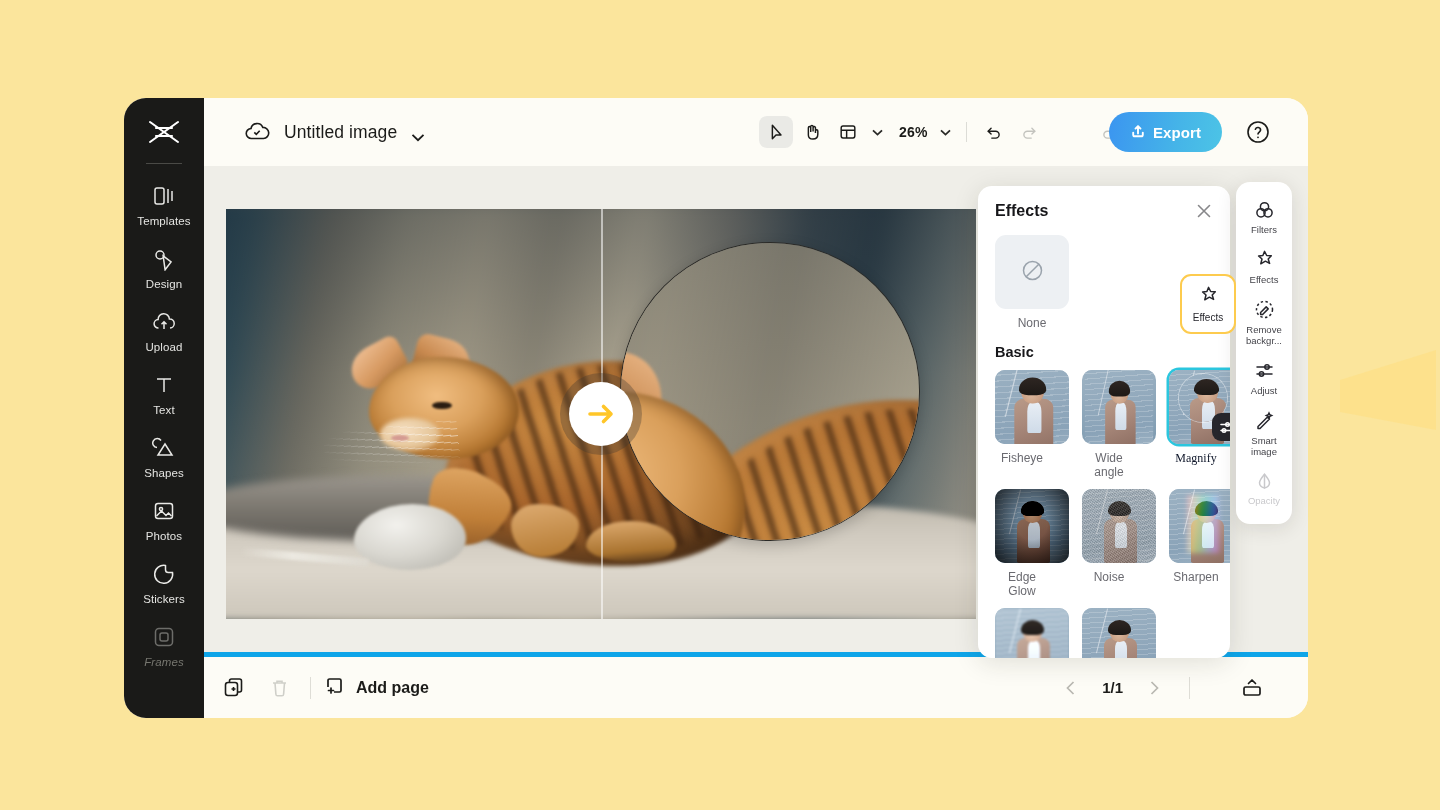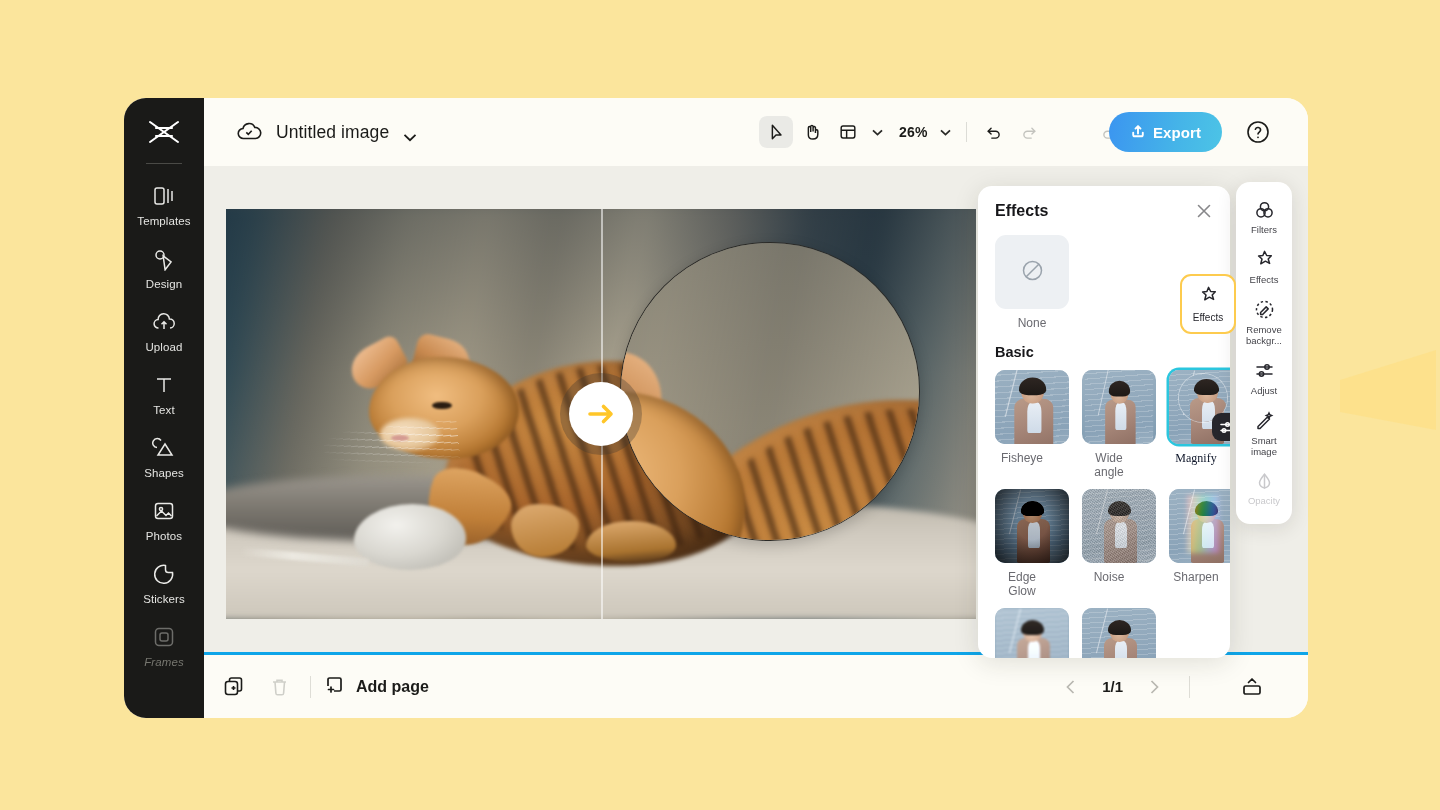--- a/index.html
+++ b/index.html
@@ -46,20 +46,21 @@
   .sb-item.dim .sb-label { color: #76766f; font-style: italic; }
 
   
   .header {
     position: absolute; left: 80px; top: 0;
     width: 1104px; height: 68px;
     background: #FDFCF6;
     border-radius: 0 22px 0 0;
     display: flex; align-items: center;
     z-index: 5;
+    padding-left: 8px;
   }
   .doc-title { display: flex; align-items: center; margin-left: 32px; cursor: pointer; }
   .cloud-ic { width: 26px; height: 26px; margin-right: 14px; }
   .cloud-ic svg { width: 26px; height: 26px; stroke: #1b1b19; fill: none; stroke-width: 1.6; }
   .doc-name { font-size: 17.5px; color: #1b1b19; letter-spacing: .1px; }
   .chev { margin-left: 14px; width: 14px; height: 9px; }
   .chev svg { width: 14px; height: 9px; stroke: #1b1b19; fill: none; stroke-width: 1.8; }
 
   .tools { position: absolute; left: 555px; display: flex; align-items: center; gap: 2px; }
   .tbtn {
@@ -252,21 +253,21 @@
   }
   .cmp-handle svg { width: 30px; height: 26px; stroke: #FFC629; fill: none; stroke-width: 3.6; stroke-linecap: round; stroke-linejoin: round;}
 
   
   .bottombar {
     position: absolute; left: 80px; top: 554px;
     width: 1104px; height: 66px;
     background: #FDFCF6;
     border-radius: 0 0 22px 0;
     display: flex; align-items: center;
-    border-top: 3px solid #0ea5e9;
+    border-top: 5px solid #0ea5e9;
     z-index: 5;
   }
   .bb-btn { width: 34px; height: 34px; display:flex;align-items:center;justify-content:center;cursor:pointer;margin-left:12px;}
   .bb-btn svg { width: 21px; height: 21px; stroke: #1b1b19; fill:none; stroke-width:1.6;}
   .bb-btn.dis svg { stroke: #CFCFC9; }
   .bb-div { width:1px; height: 22px; background:#DEDDD6; margin: 0 14px; }
   .addpage { display:flex; align-items:center; gap: 11px; cursor:pointer; }
   .addpage svg { width: 20px; height: 20px; stroke:#1b1b19; fill:none; stroke-width:1.7;}
   .addpage span { font-size: 16px; font-weight: bold; color:#1b1b19; }
   .pager { position:absolute; right: 118px; display:flex; align-items:center; gap: 22px; }

